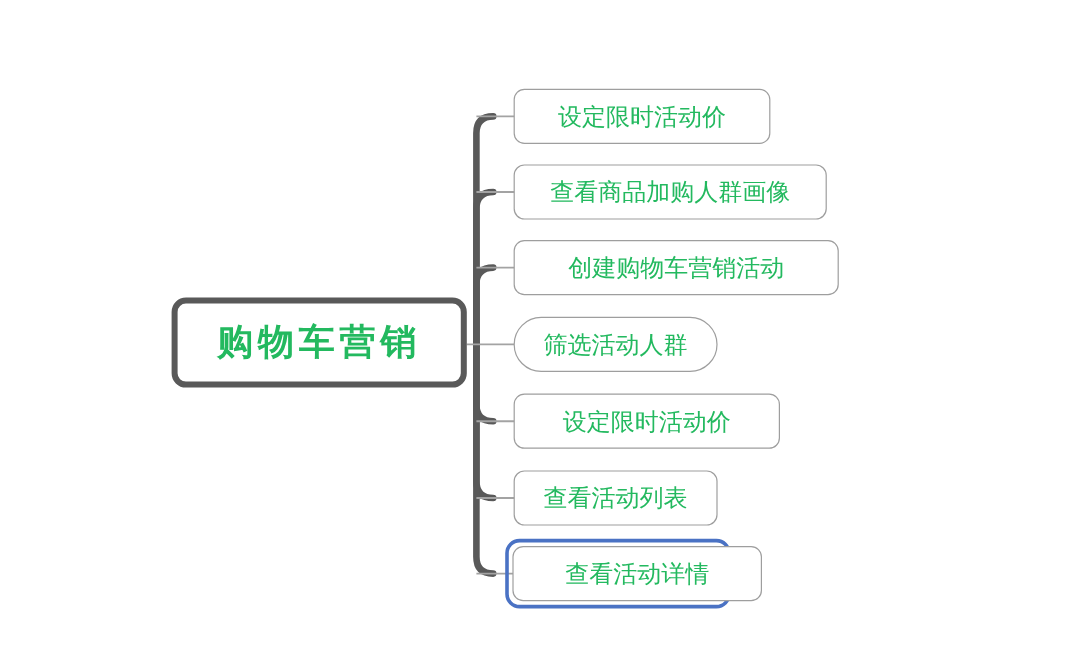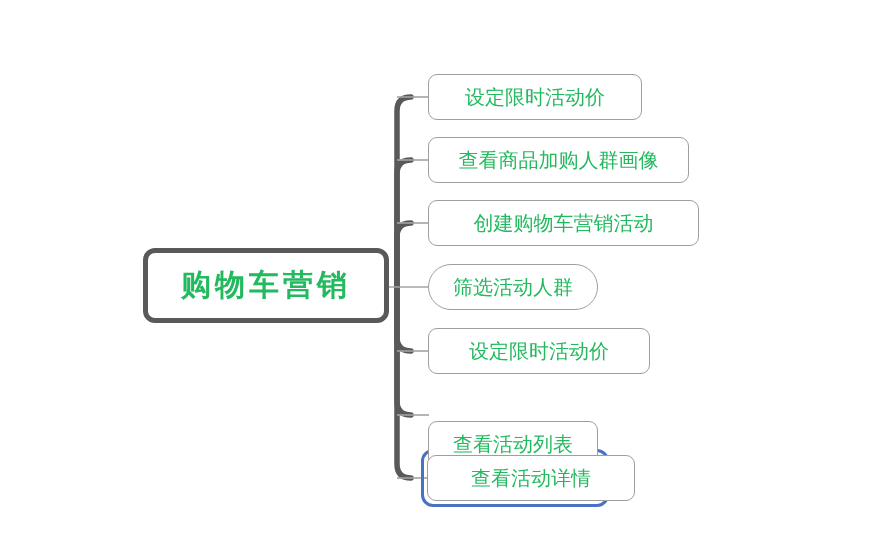--- a/index.html
+++ b/index.html
@@ -55,21 +55,21 @@
   .child-node .label {
     color: #23b95f;
     font-size: 20px;
     white-space: nowrap;
   }
   .n1 { left: 428px; top: 74px;  width: 214px; }
   .n2 { left: 428px; top: 137px; width: 261px; }
   .n3 { left: 428px; top: 200px; width: 271px; }
   .n4 { left: 428px; top: 264px; width: 170px; border-radius: 23px; }
   .n5 { left: 428px; top: 328px; width: 222px; }
-  .n6 { left: 428px; top: 392px; width: 170px; margin-top: 29px; }
+  .n6 { left: 428px; top: 392px; width: 170px; }
   .n7 { left: 427px; top: 455px; width: 208px; }
   .selection-ring {
     position: absolute;
     box-sizing: border-box;
     left: 421px;
     top: 449px;
     width: 188px;
     height: 58px;
     border: 3px solid #4a72c4;
     border-radius: 12px;

